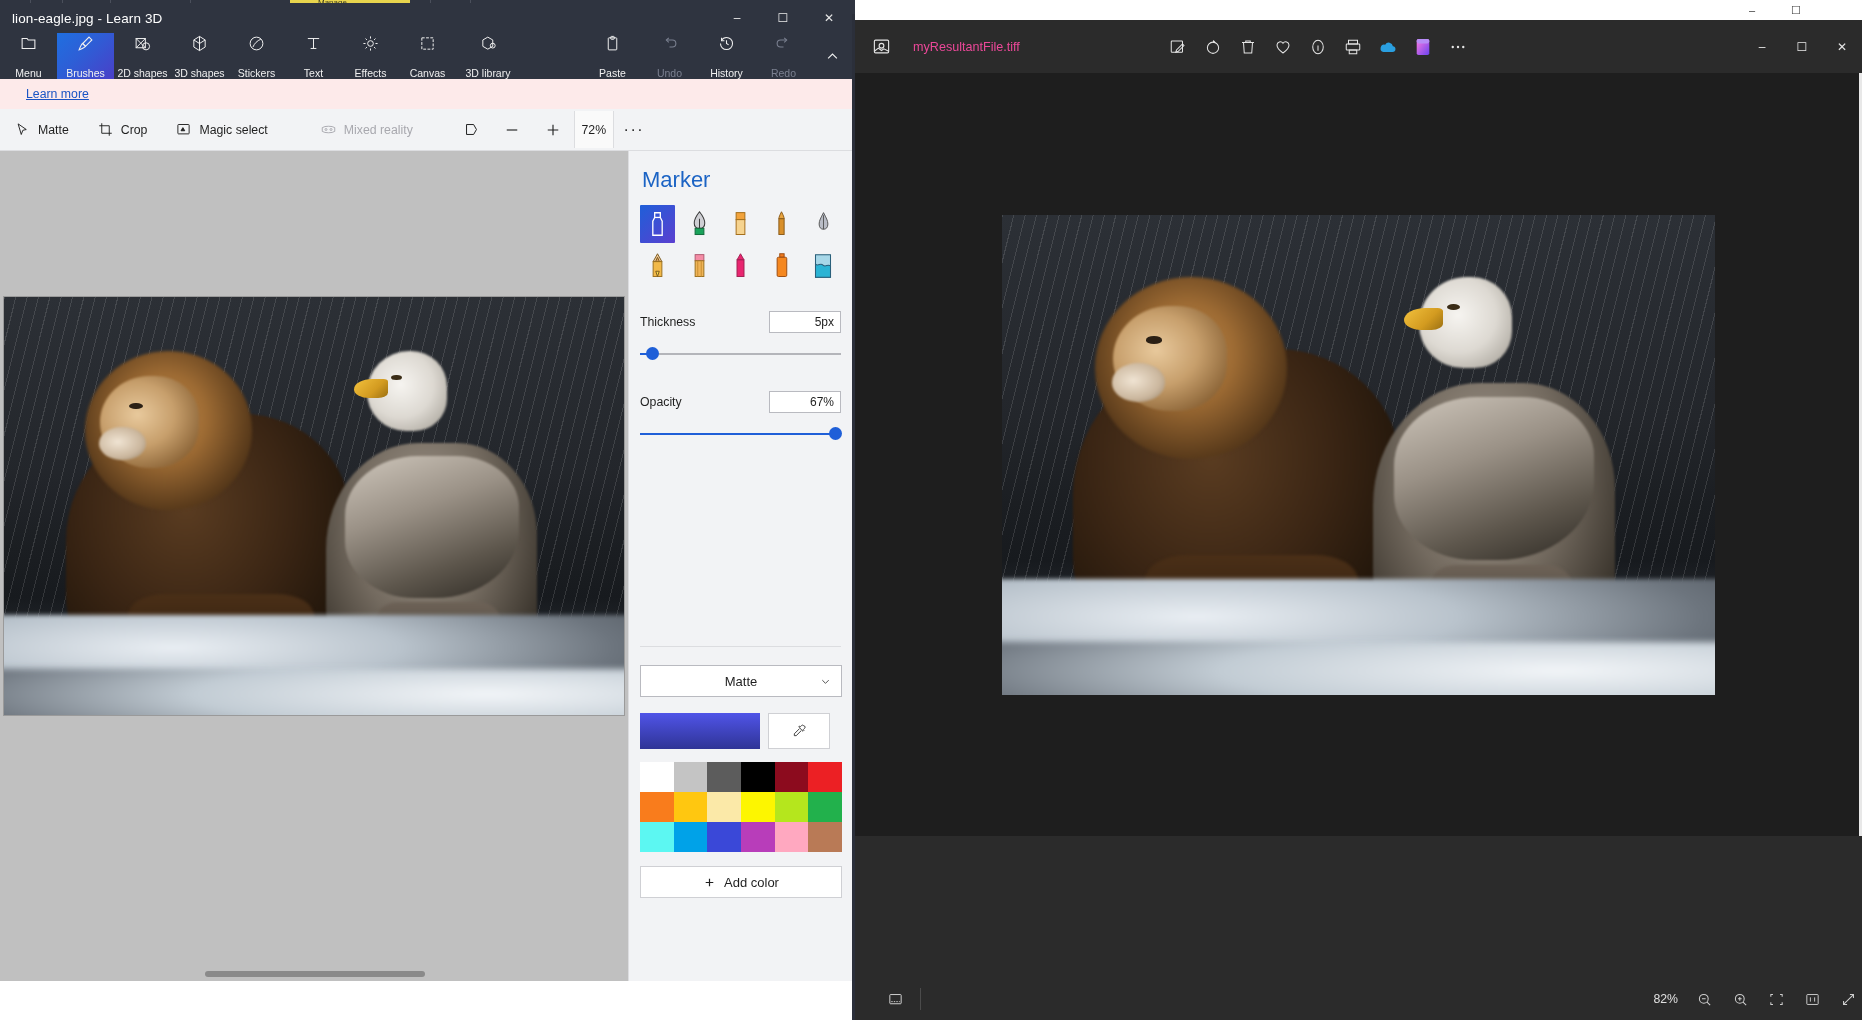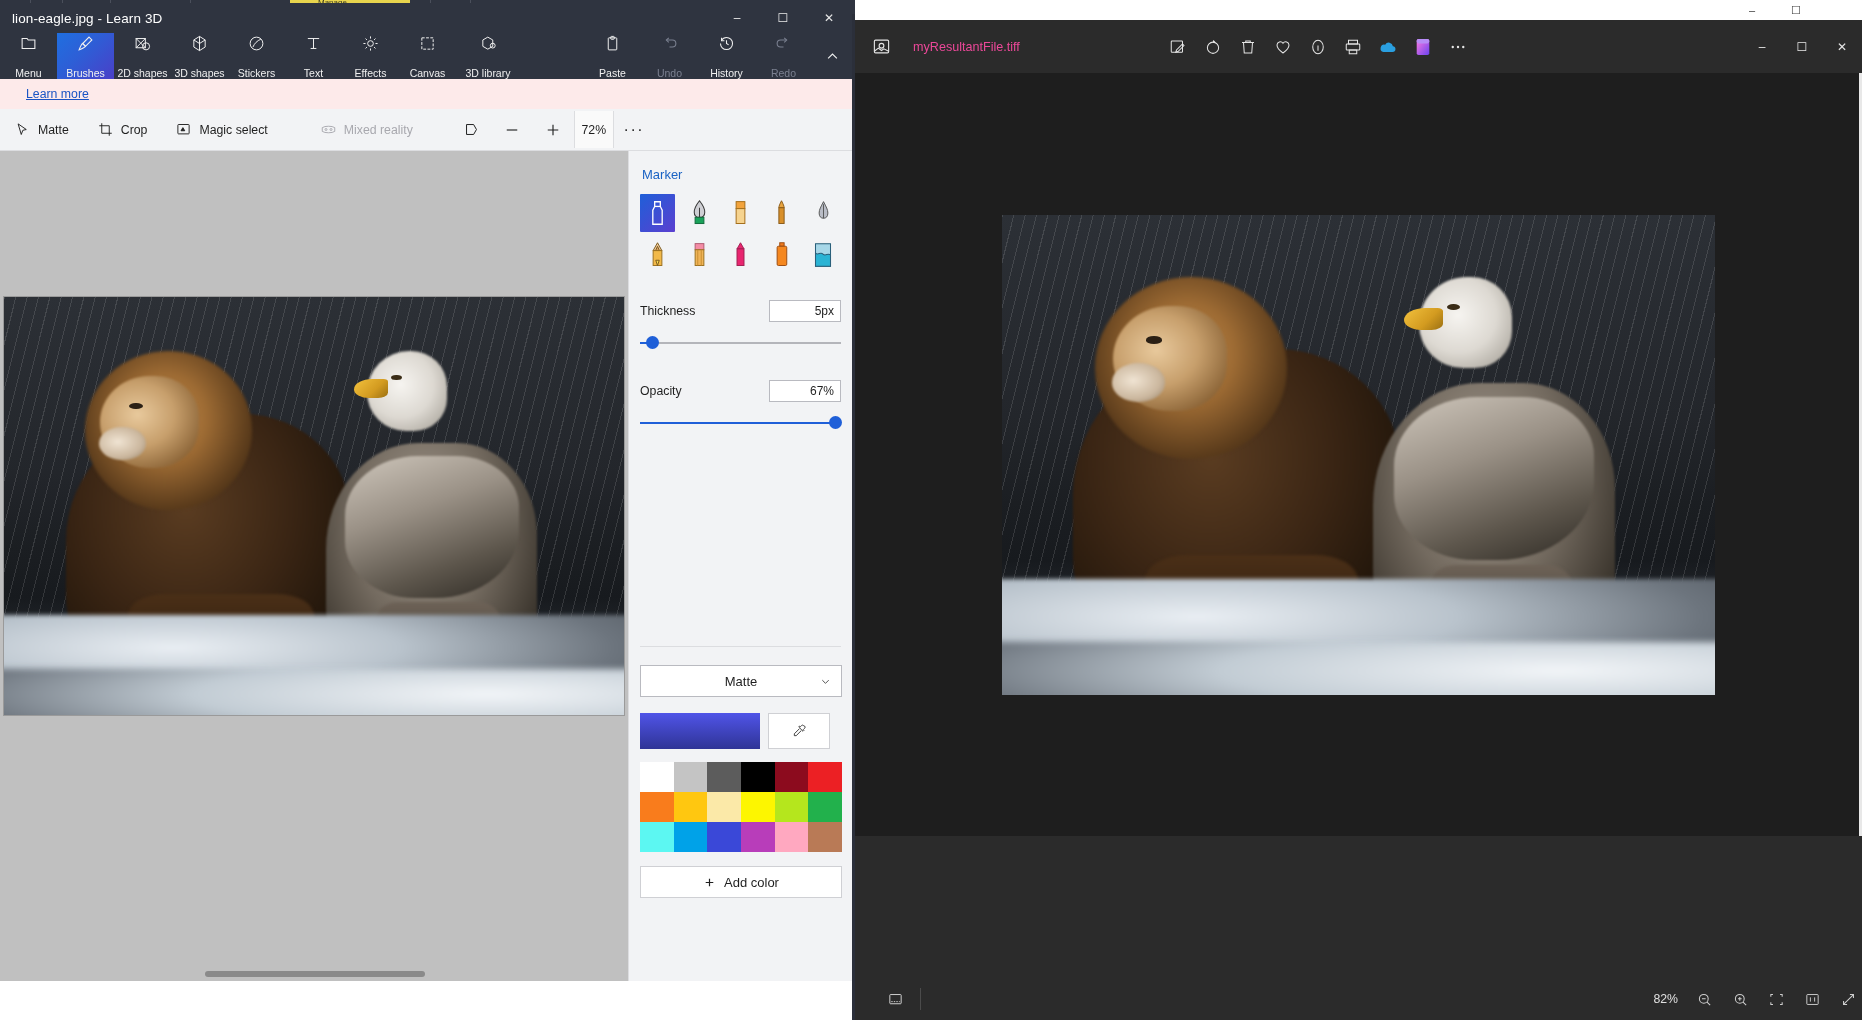--- a/index.html
+++ b/index.html
@@ -122,21 +122,21 @@
   .p3d-hscroll .thumb {
     position: absolute; left: 205px; top: 4px; width: 220px; height: 6px;
     background: #8a8a8a; border-radius: 3px;
   }
 
   
   .p3d-panel {
     width: 224px; background: #f2f3f5; border-left: 1px solid #dcdde0;
     position: relative; padding: 0 11px;
   }
-  .panel-title { font-size: 13px; color: #1b63c4; margin: 16px 0 12px 2px; }
+  .panel-title { font-size: 22px; color: #1b63c4; margin: 16px 0 12px 2px; }
   .brush-grid { display: grid; grid-template-columns: repeat(5,1fr); gap: 6px; margin-bottom: 4px; }
   .brush-cell {
     height: 38px; display:flex; align-items:center; justify-content:center;
     border-radius: 1px;
   }
   .brush-cell.sel { background: linear-gradient(135deg,#1f5fd8,#5b3fd0); }
 
   .field-row { display:flex; align-items:center; justify-content:space-between; margin-top: 26px; }
   .field-label { font-size: 12.3px; color: #1f1f1f; }
   .field-val {

